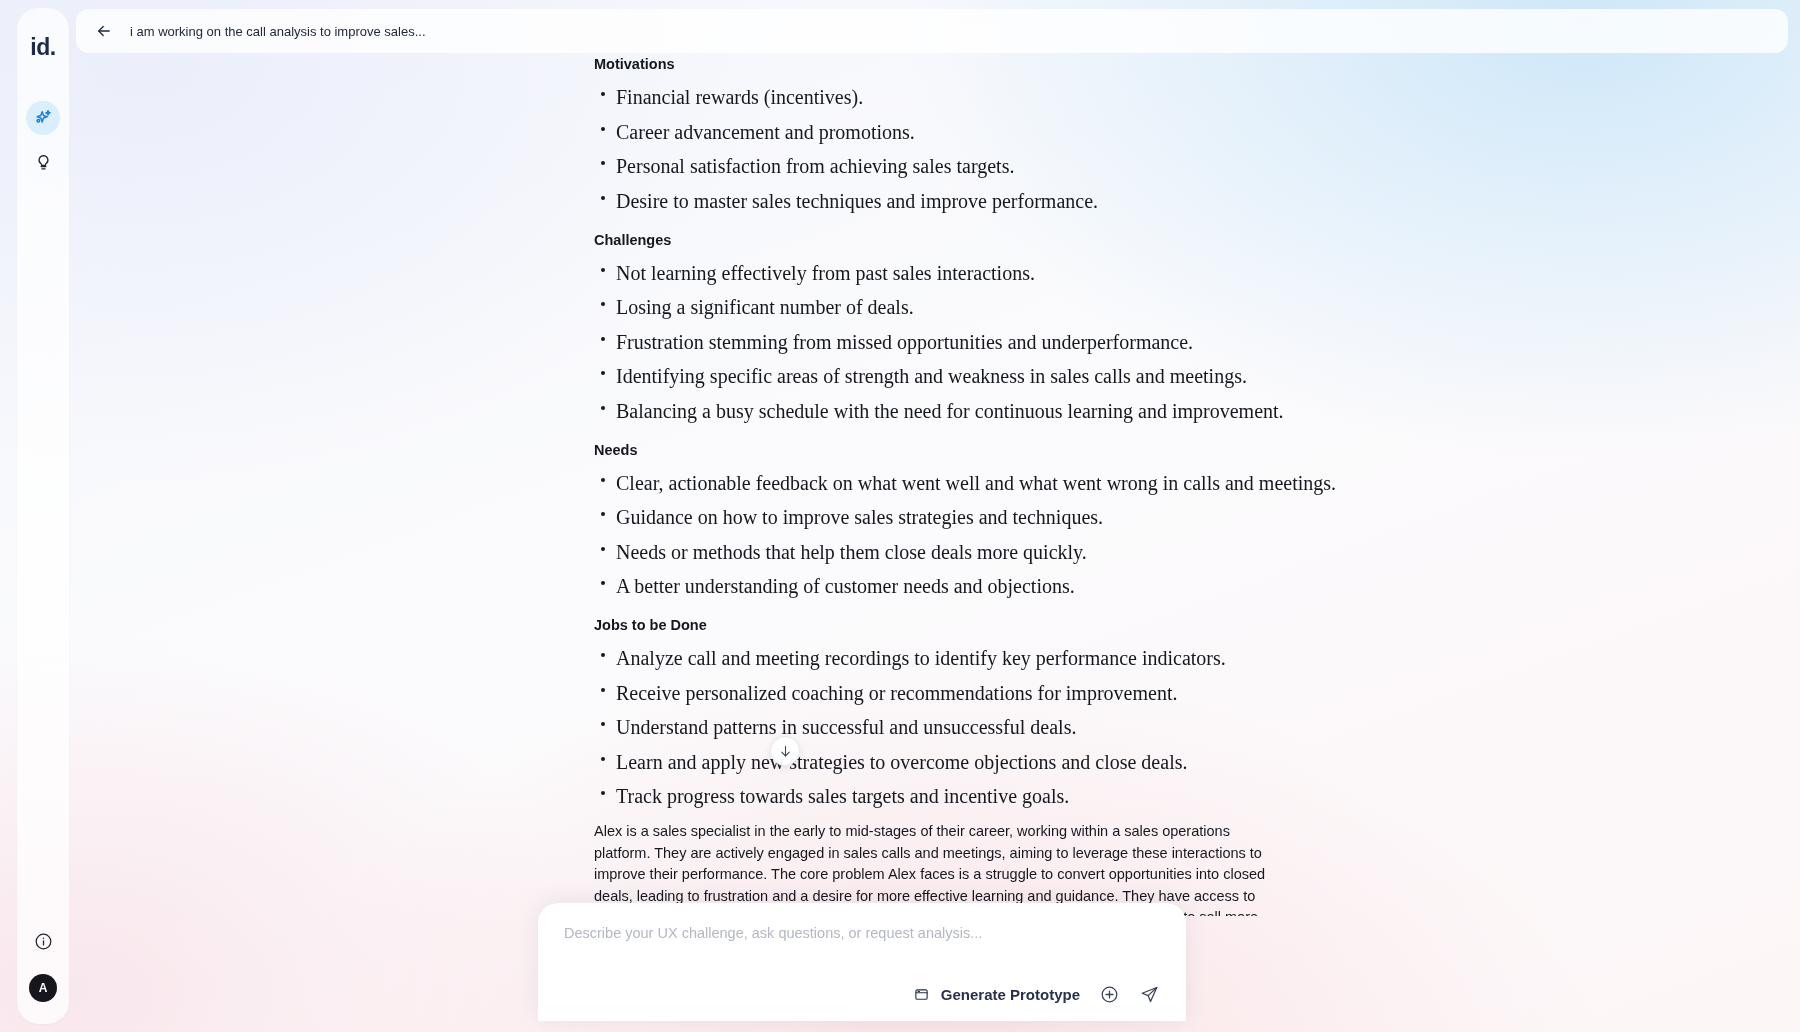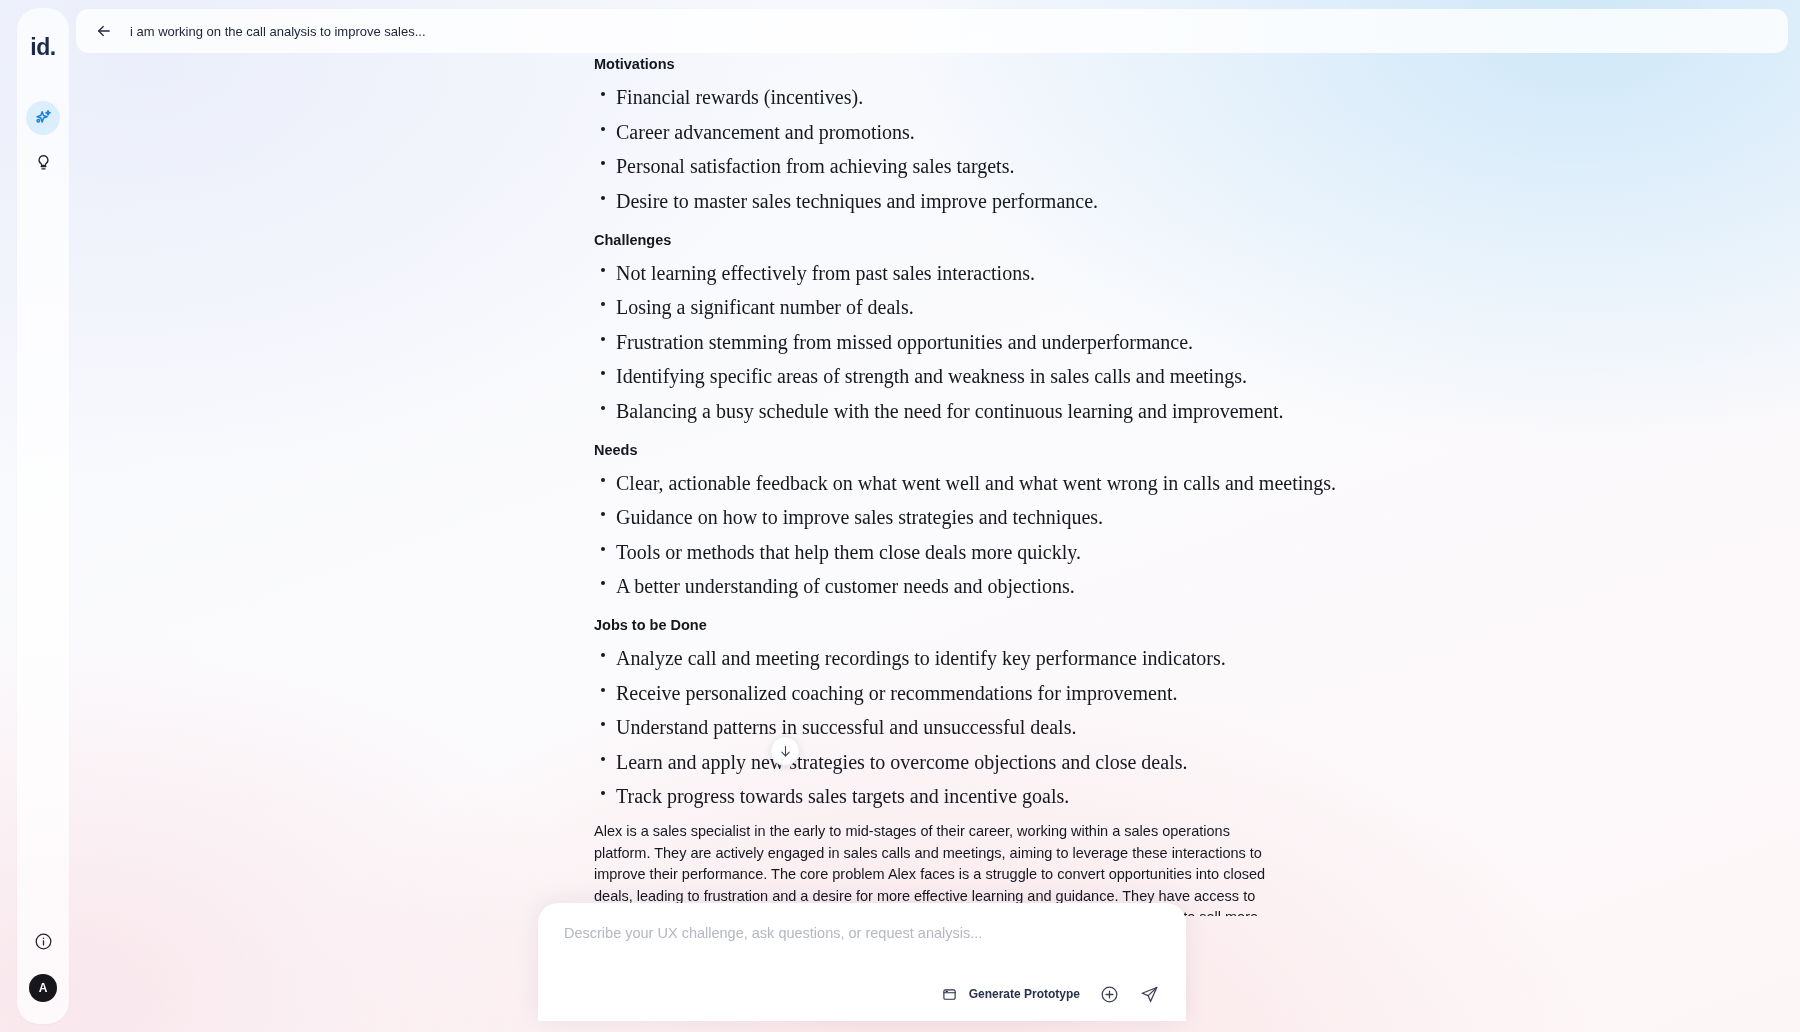--- a/index.html
+++ b/index.html
@@ -198,21 +198,21 @@
     margin-bottom: 16px;
     display: flex;
     align-items: center;
     justify-content: flex-end;
     gap: 18px;
   }
   .proto-btn {
     display: flex;
     align-items: center;
     gap: 12px;
-    font-size: 12px;
+    font-size: 15px;
     font-weight: 600;
     color: #27314a;
     cursor: pointer;
     background: none; border: none;
     font-family: inherit;
   }
   .icon-btn {
     width: 22px; height: 22px;
     display: flex; align-items: center; justify-content: center;
     cursor: pointer;
@@ -293,21 +293,21 @@
         <li>Losing a significant number of deals.</li>
         <li>Frustration stemming from missed opportunities and underperformance.</li>
         <li>Identifying specific areas of strength and weakness in sales calls and meetings.</li>
         <li>Balancing a busy schedule with the need for continuous learning and improvement.</li>
       </ul>
 
       <h3 class="sec-title">Needs</h3>
       <ul class="bullets">
         <li>Clear, actionable feedback on what went well and what went wrong in calls and meetings.</li>
         <li>Guidance on how to improve sales strategies and techniques.</li>
-        <li>Tools or methods that help them close deals more quickly.</li>
+        <li>Needs or methods that help them close deals more quickly.</li>
         <li>A better understanding of customer needs and objections.</li>
       </ul>
 
       <h3 class="sec-title">Jobs to be Done</h3>
       <ul class="bullets">
         <li>Analyze call and meeting recordings to identify key performance indicators.</li>
         <li>Receive personalized coaching or recommendations for improvement.</li>
         <li>Understand patterns in successful and unsuccessful deals.</li>
         <li>Learn and apply new strategies to overcome objections and close deals.</li>
         <li>Track progress towards sales targets and incentive goals.</li>

